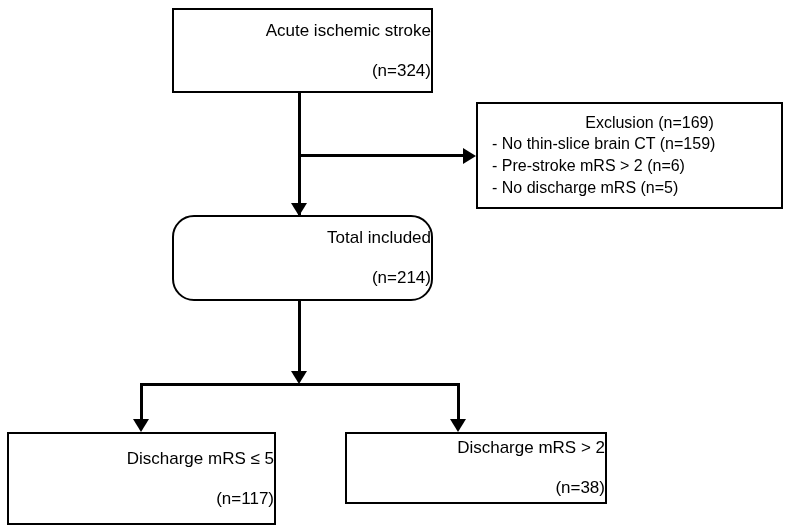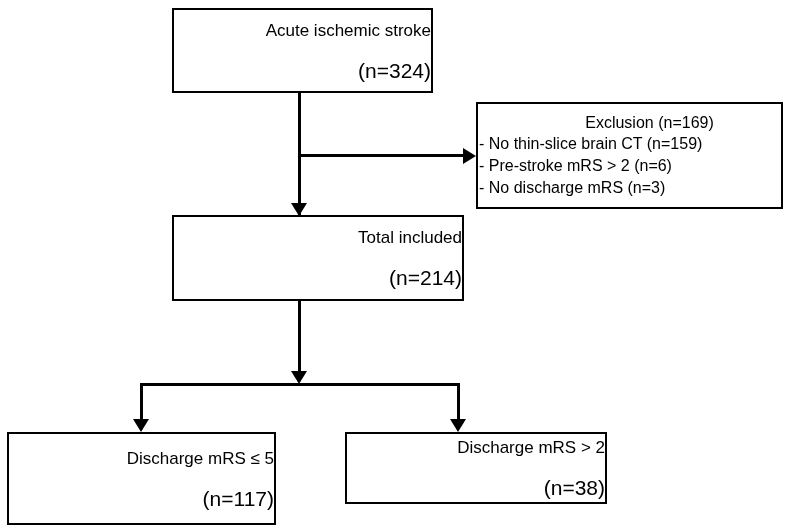--- a/index.html
+++ b/index.html
@@ -26,21 +26,21 @@
     align-items: flex-end;
     justify-content: center;
     text-align: center;
   }
   .node .line1 {
     font-size: 17px;
     line-height: 22px;
     white-space: nowrap;
   }
   .node .line2 {
-    font-size: 21px;
+    font-size: 17px;
     line-height: 22px;
     white-space: nowrap;
   }
   .node .gap {
     height: 18px;
   }
 
   
   #node-root { left: 172px; top: 8px; width: 261px; height: 85px; }
 
@@ -52,32 +52,32 @@
   }
   #node-exclusion .excl-title {
     font-size: 16px;
     line-height: 21px;
     text-align: center;
     white-space: nowrap;
     padding-left: 40px;
   }
   #node-exclusion .excl-list {
     margin: 0;
-    padding: 0 0 0 1px;
+    padding: 0 0 0 14px;
     list-style: none;
   }
   #node-exclusion .excl-list li {
     font-size: 16px;
     line-height: 22px;
     text-align: left;
     white-space: nowrap;
   }
 
   
-  #node-included { left: 172px; top: 215px; width: 292px; height: 86px; }
+  #node-included { left: 172px; top: 215px; width: 261px; height: 86px; border-radius: 22px; }
 
   
   #node-good { left: 7px; top: 432px; width: 269px; height: 93px; }
 
   
   #node-poor { left: 345px; top: 432px; width: 262px; height: 72px; }
 
   
   .vline {
     position: absolute;
@@ -122,21 +122,21 @@
   <div class="hline" style="left:298px; top:154px; width:165px;"></div>
   <div class="arrow-right" style="left:463px; top:148px;"></div>
 
   <div class="arrow-down" style="left:291px; top:203px;"></div>
 
   <div class="node" id="node-exclusion">
     <div class="excl-title">Exclusion (n=169)</div>
     <ul class="excl-list">
       <li>- No thin-slice brain CT (n=159)</li>
       <li>- Pre-stroke mRS &gt; 2 (n=6)</li>
-      <li>- No discharge mRS (n=3)</li>
+      <li>- No discharge mRS (n=5)</li>
     </ul>
   </div>
 
   <div class="node" id="node-included">
     <div class="line1">Total included</div>
     <div class="gap"></div>
     <div class="line2">(n=214)</div>
   </div>
 
   <div class="vline" style="left:298px; top:301px; height:72px;"></div>

